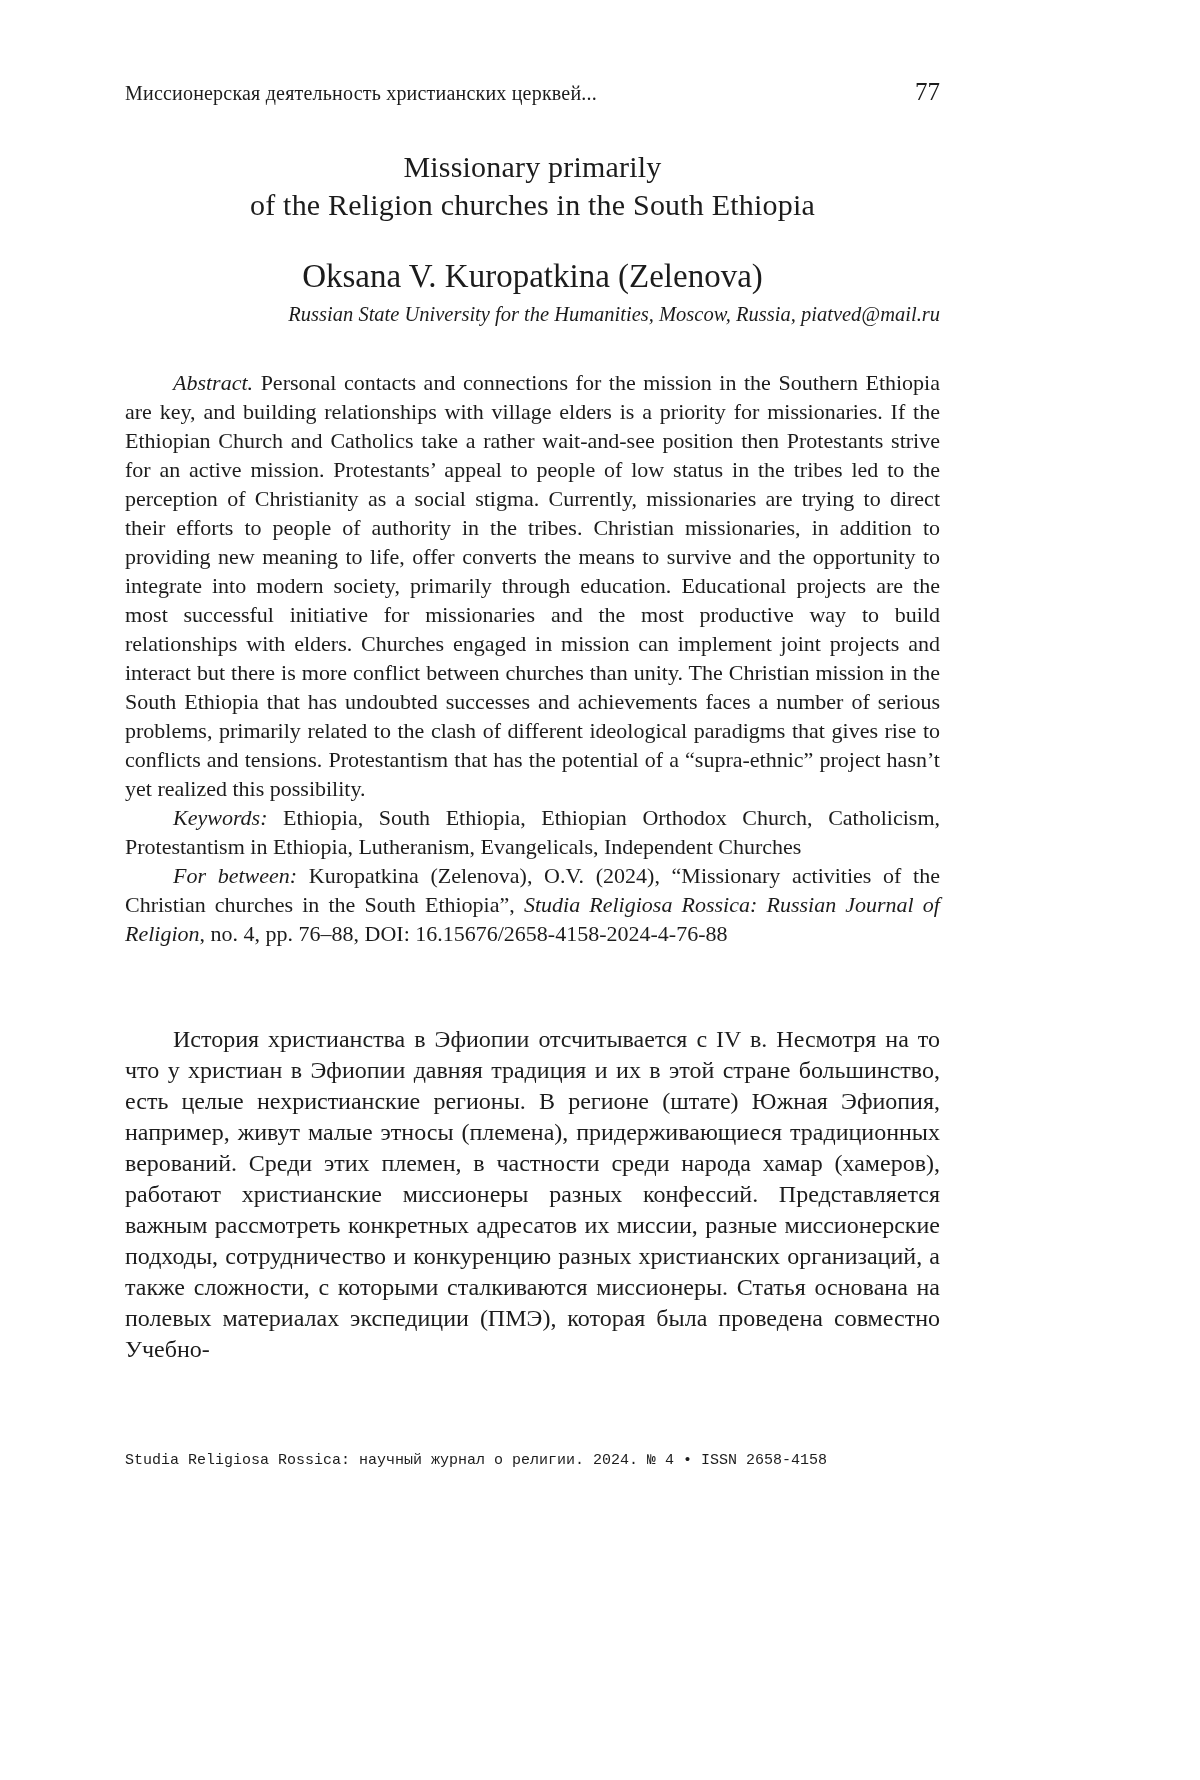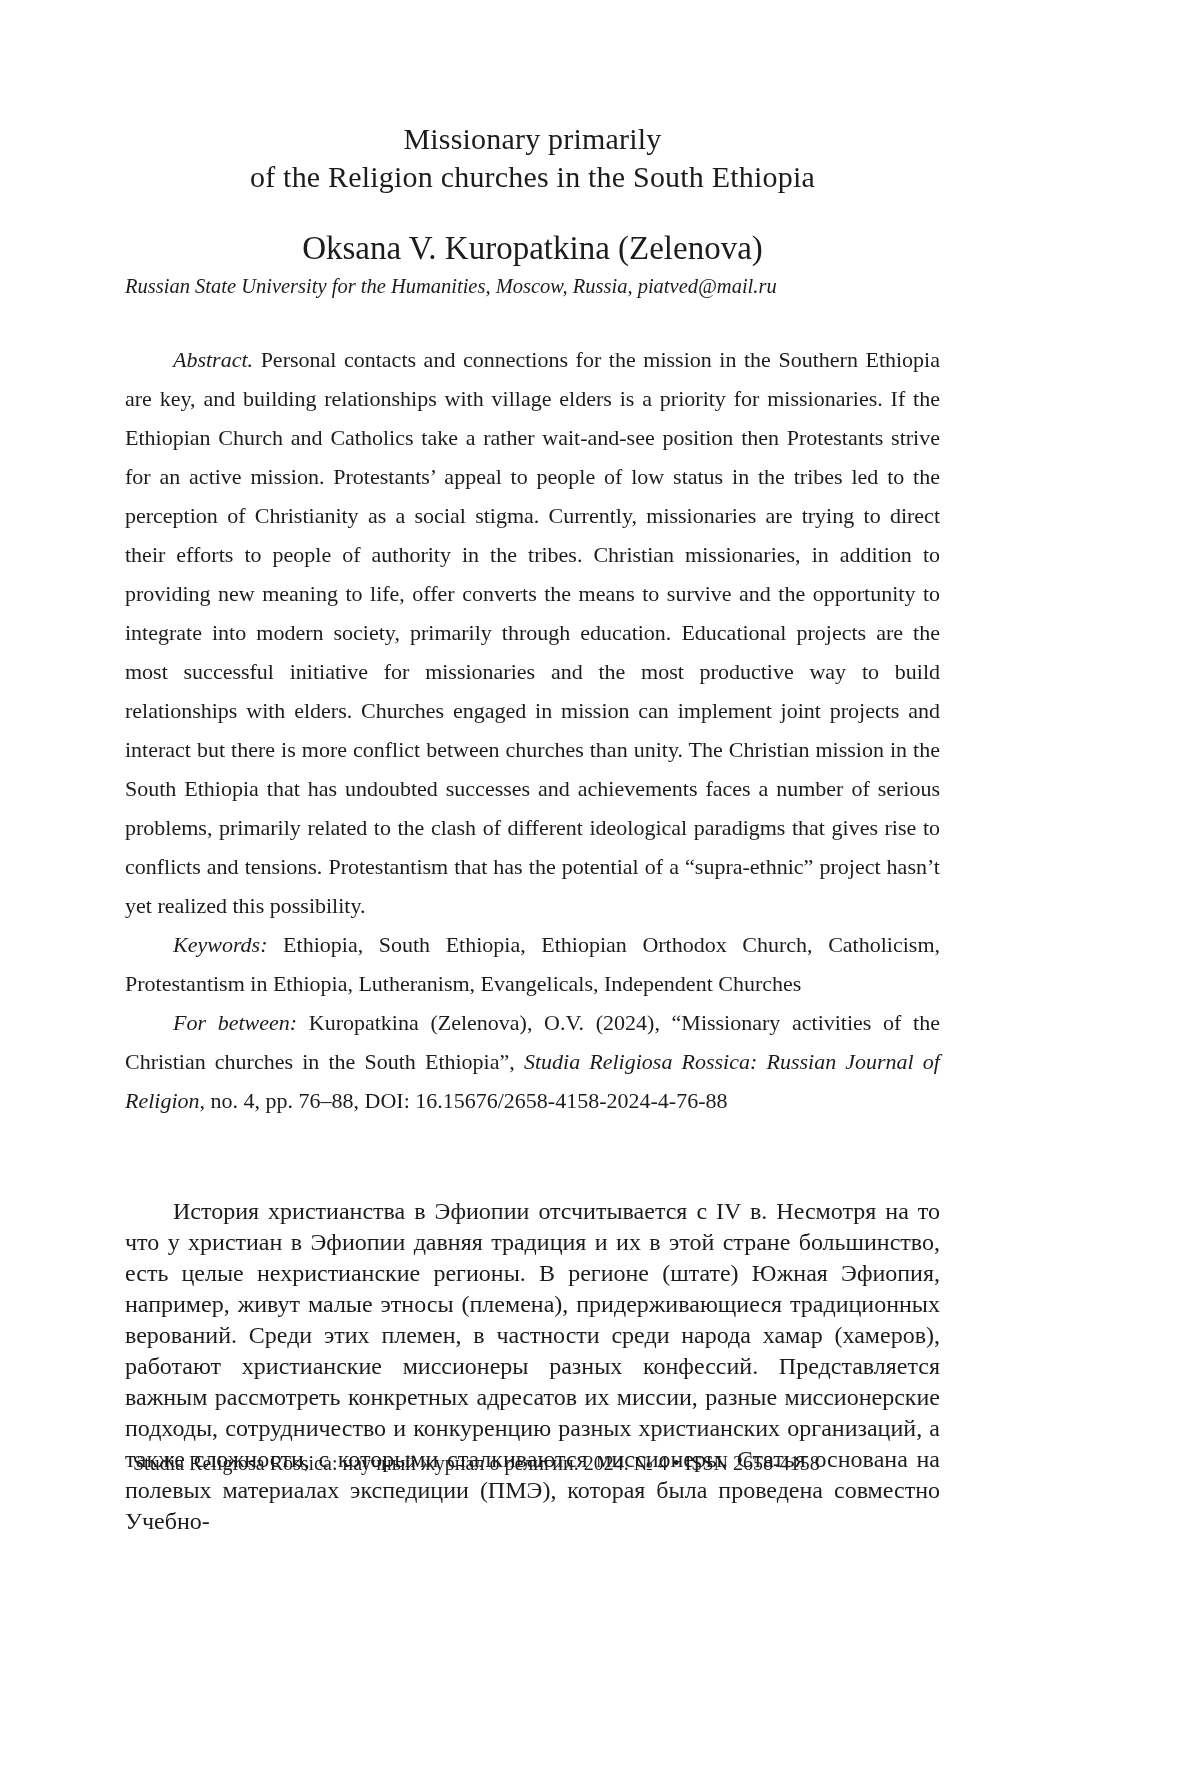--- a/index.html
+++ b/index.html
@@ -39,58 +39,61 @@
     line-height: 38px;
     letter-spacing: 0.2px;
   }
   .author {
     margin-top: 34px;
     text-align: center;
     font-size: 33px;
   }
   .affiliation {
     margin-top: 8px;
-    text-align: left;
+    text-align: right;
     font-size: 20.5px;
     font-style: italic;
   }
   .meta-block {
     margin-top: 42px;
   }
   .meta-block p, .body-block p {
     font-size: 22px;
-    line-height: 39px;
+    line-height: 29px;
     text-align: justify;
     text-indent: 48px;
   }
   .italic { font-style: italic; }
   .body-block {
     margin-top: 76px;
   }
   .body-block p {
     font-size: 24px;
     line-height: 31px;
   }
   .footer {
     position: absolute;
     left: 125px;
     top: 1452px;
     width: 815px;
-    font-family: Liberation Serif, serif;
-    font-size: 20px;
+    font-family: Liberation Mono, monospace;
+    font-size: 15px;
     color: #1c1c1c;
-    margin-left: 8px;
   }
 </style>
 </head>
 <body>
 
 <div class="page">
   <div class="content">
 
+    <div class="running-head">
+      <span class="rh-text">Миссионерская деятельность христианских церквей...</span>
+      <span class="rh-page">77</span>
+    </div>
 
     <div class="title-block">
       <div>Missionary primarily</div>
       <div>of the Religion churches in the South Ethiopia</div>
     </div>
 
     <div class="author">Oksana V. Kuropatkina (Zelenova)</div>
 
     <div class="affiliation">Russian State University for the Humanities, Moscow, Russia, piatved@mail.ru</div>
 

